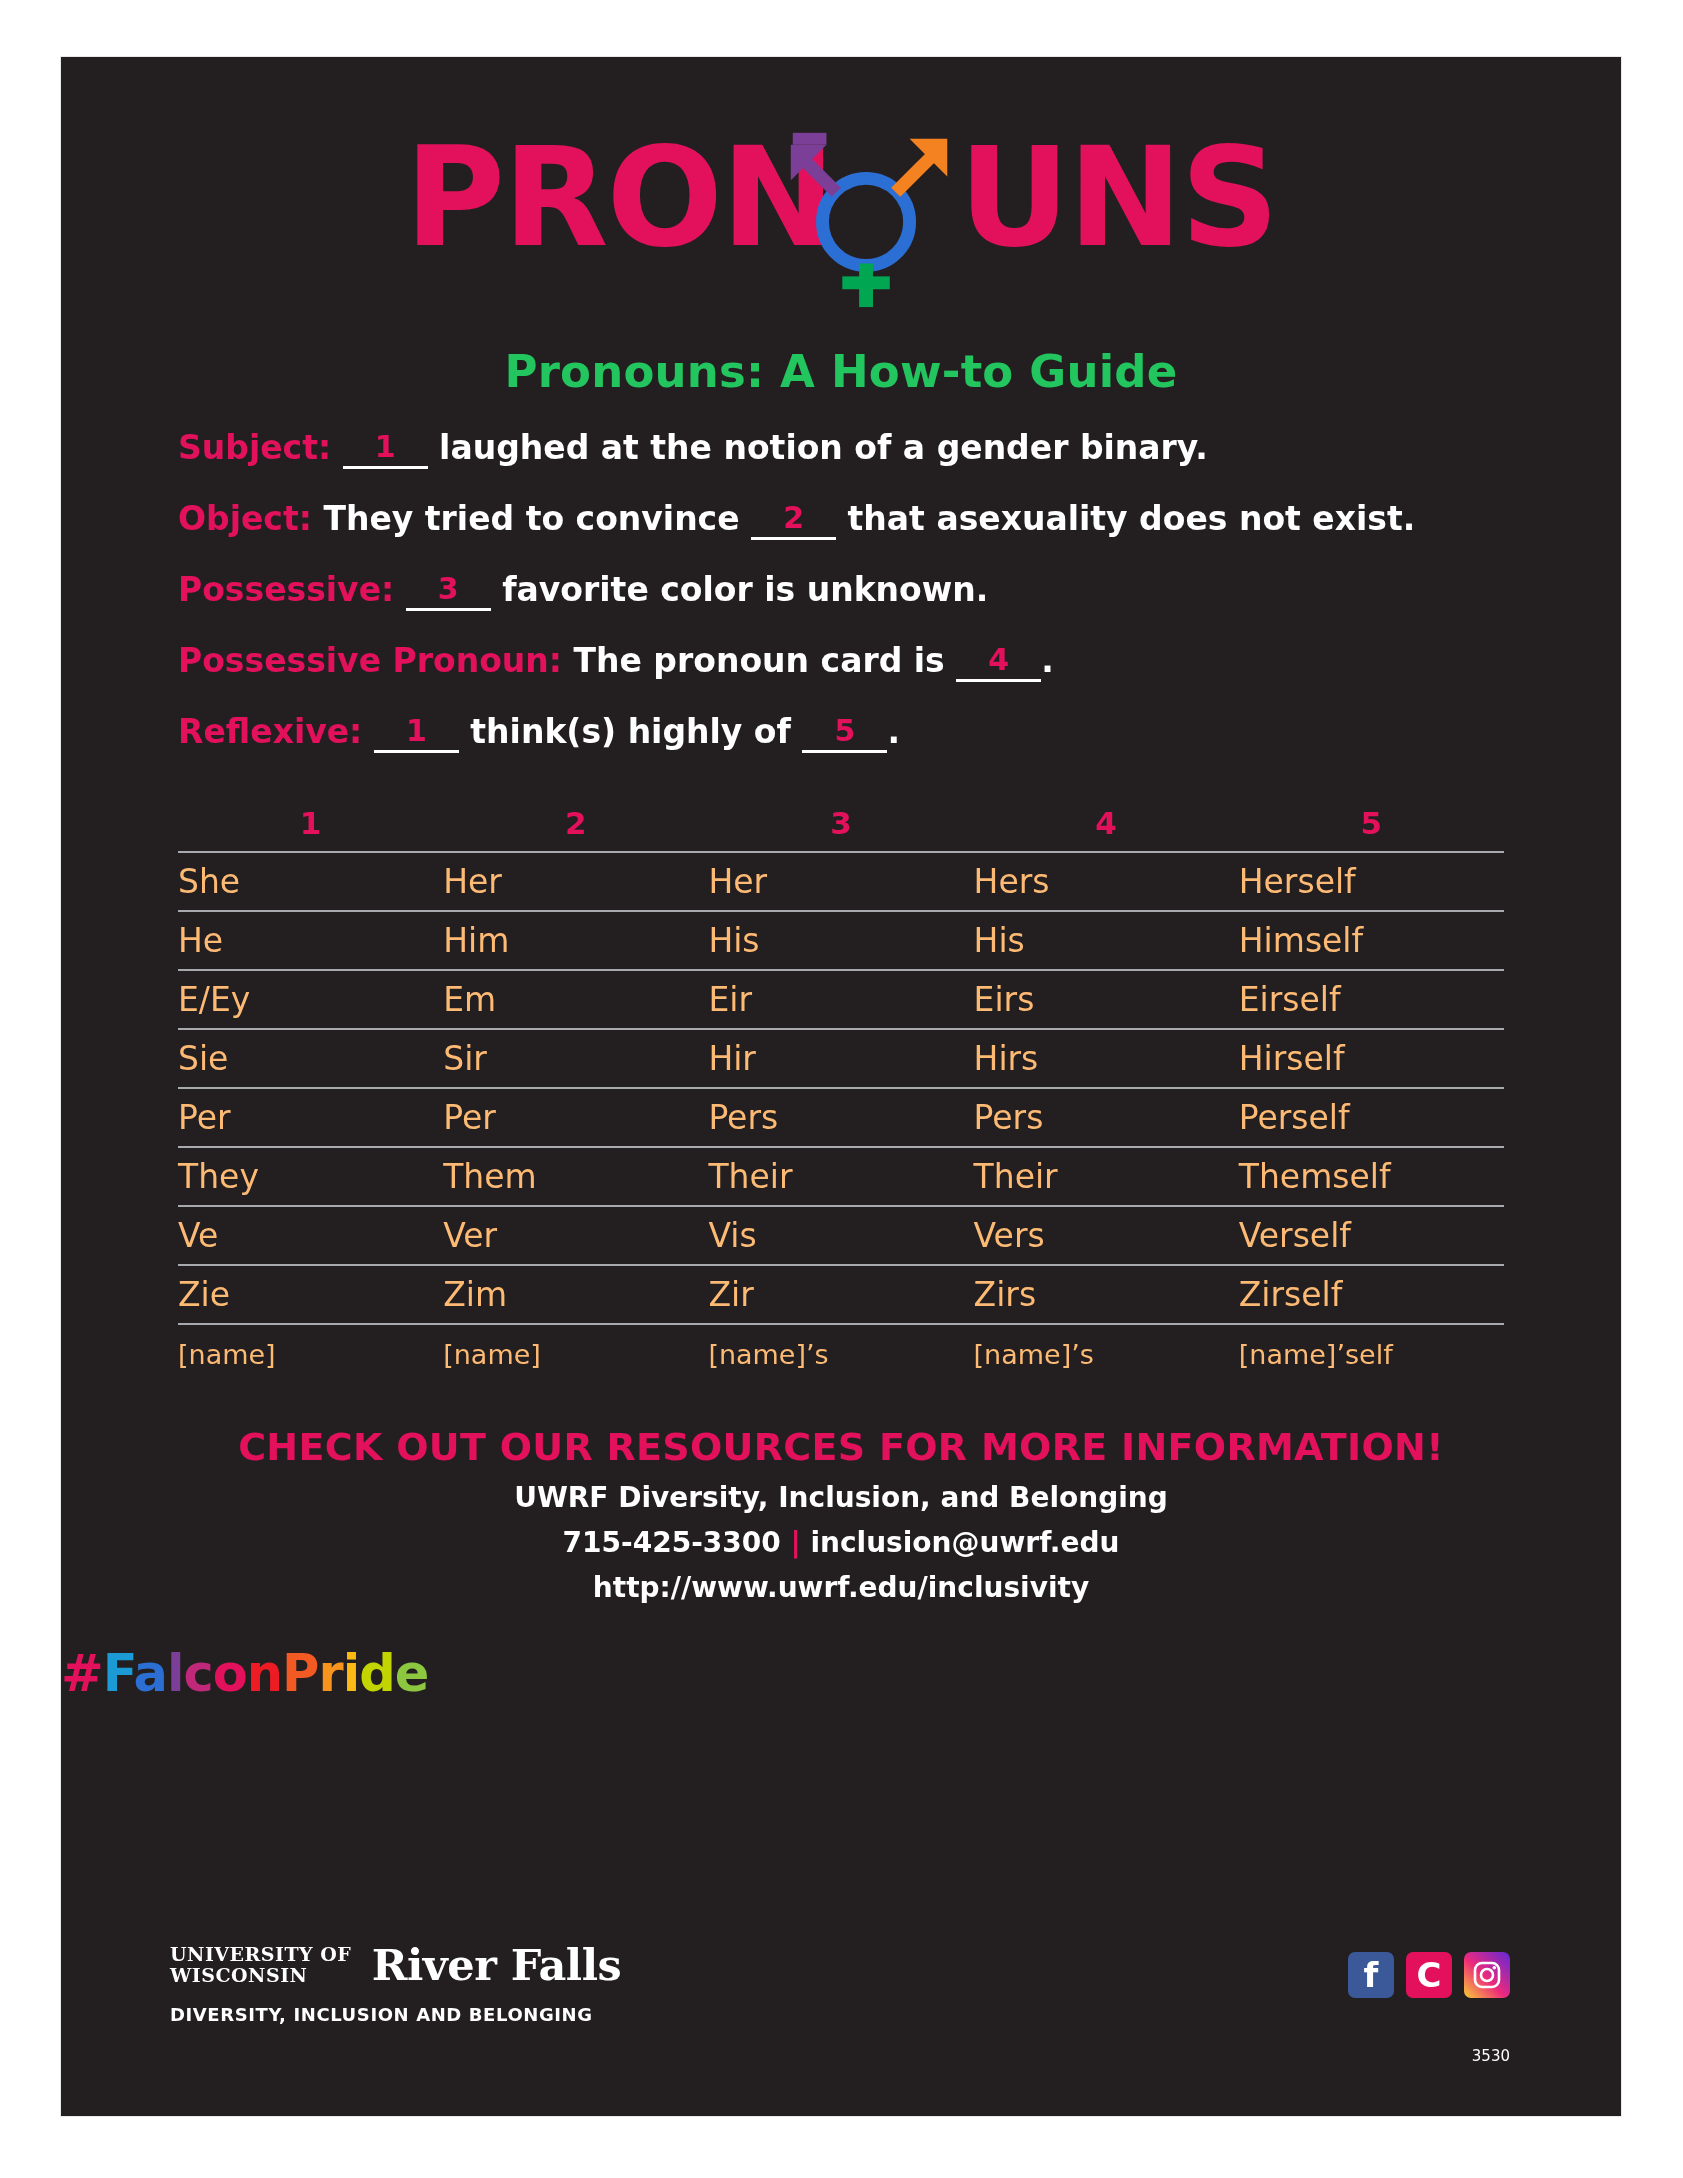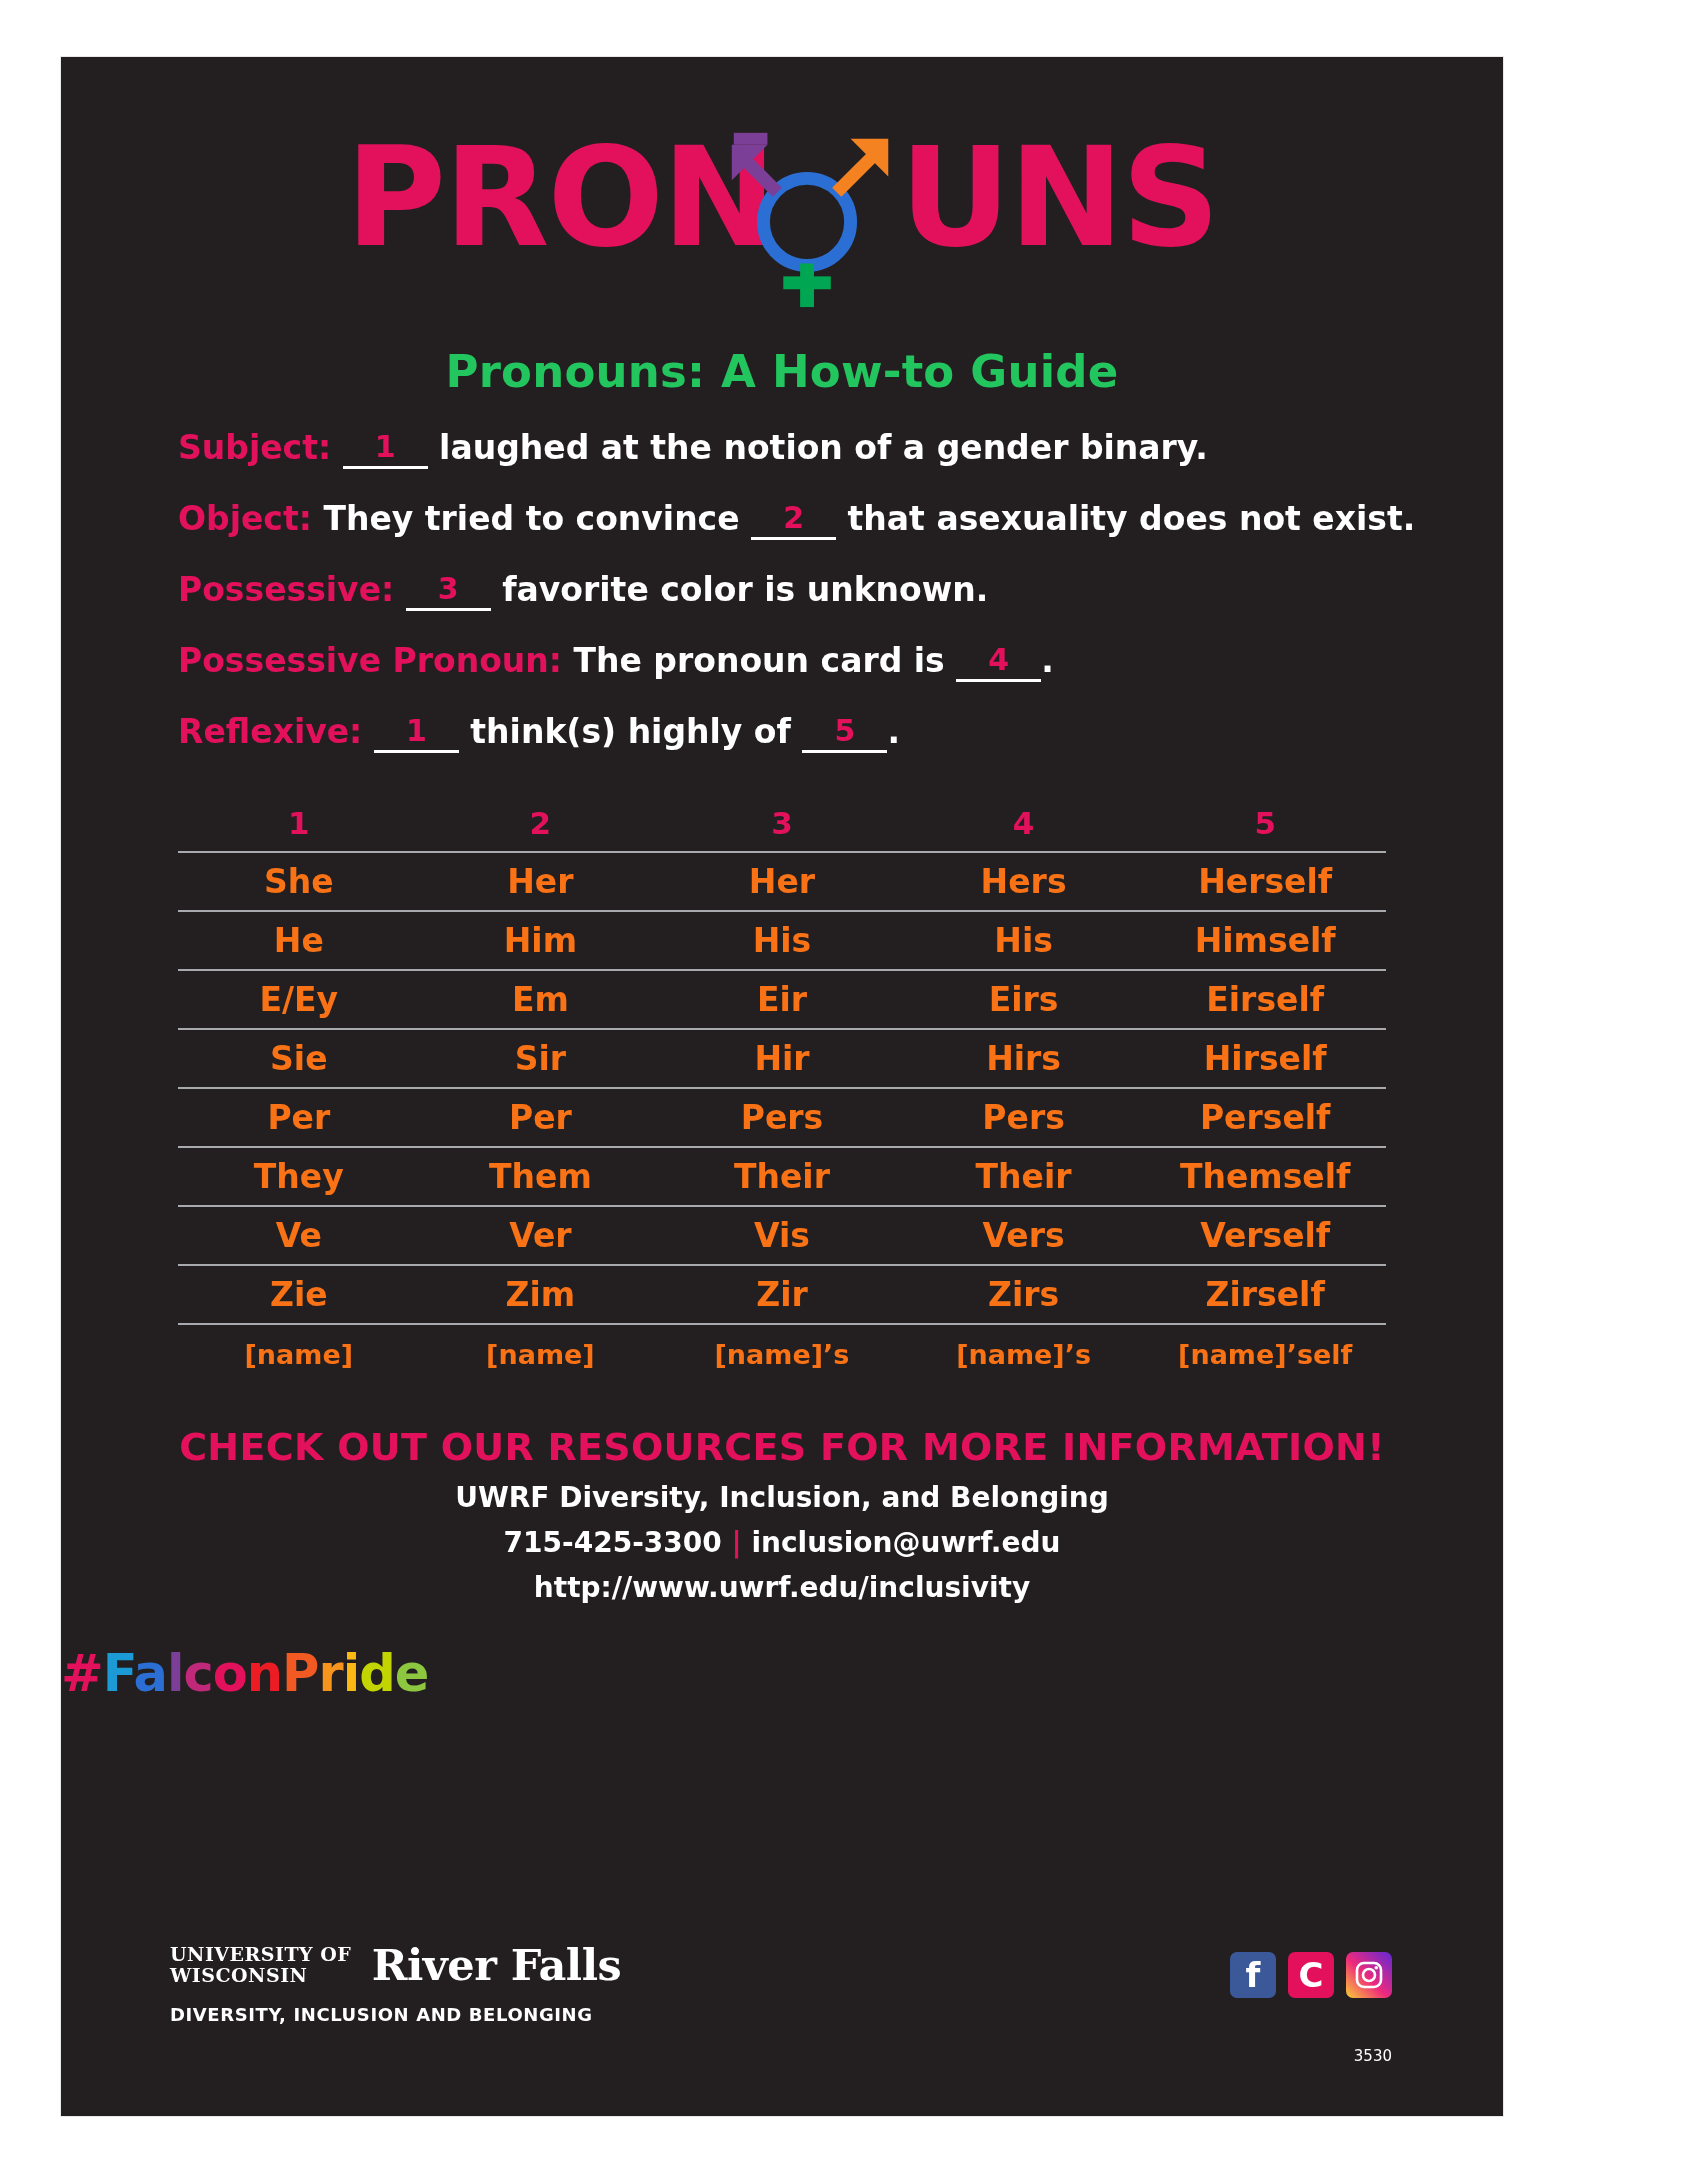--- a/index.html
+++ b/index.html
@@ -10,21 +10,21 @@
   body {
     width: 1683px;
     height: 2178px;
     font-family: "Liberation Sans", sans-serif;
     overflow: hidden;
   }
   .poster {
     position: absolute;
     left: 61px;
     top: 57px;
-    width: 1442px;
+    width: 1560px;
     height: 2059px;
     background: #231f20;
     box-shadow: 0 0 0 1px #e8e8e8;
   }
 
   
   .title-wrap {
     position: relative;
     height: 228px;
     margin-top: 38px;
@@ -106,25 +106,24 @@
   }
   table.pron th {
     color: #e3115c;
     font-family: "DejaVu Sans", sans-serif;
     font-weight: bold;
     font-size: 31px;
     padding-bottom: 10px;
     border-bottom: 2px solid #a7a9ac;
   }
   table.pron td {
-    color: #f97316;
-    font-family: "DejaVu Sans", sans-serif;
-    font-weight: bold;
+    color: #fdba74;
+    font-family: "DejaVu Sans", sans-serif;
+    font-weight: normal;
     font-size: 33px;
-    text-align: center;
     padding: 9px 0 9px 0;
     border-bottom: 2px solid #a7a9ac;
     white-space: nowrap;
   }
   table.pron tr.last td {
     border-bottom: none;
     font-size: 27px;
     padding-top: 14px;
   }
 

